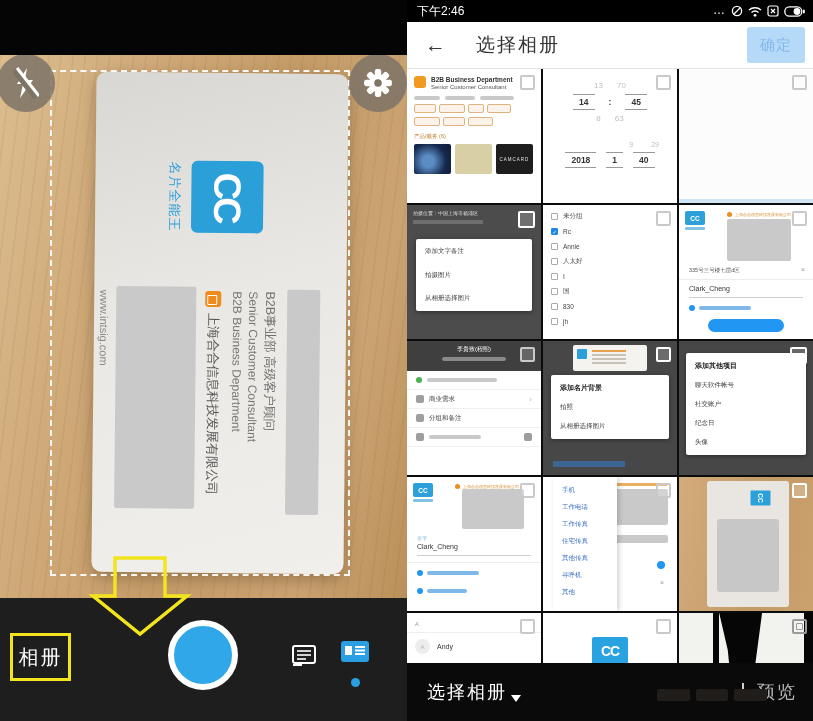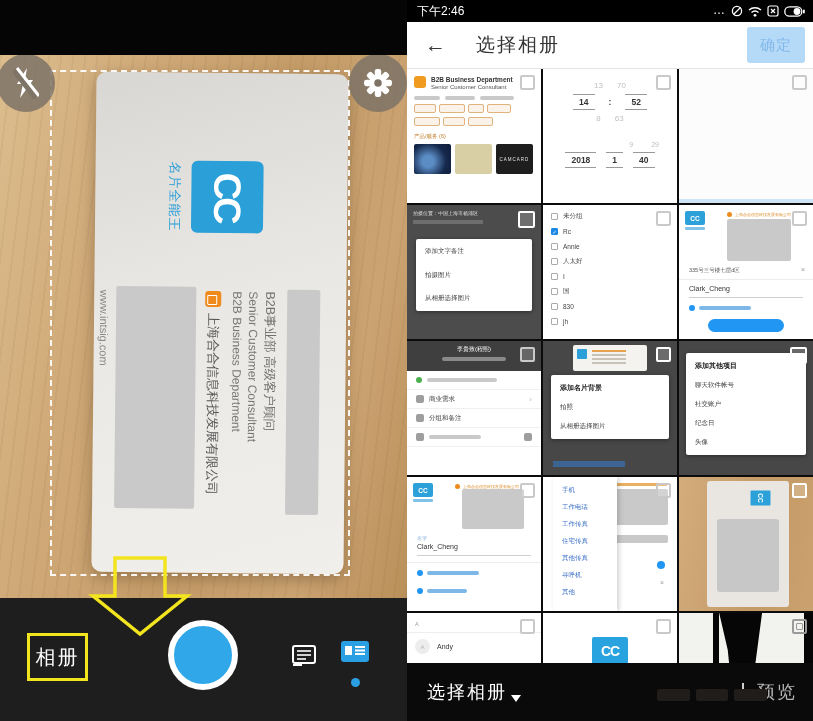--- a/index.html
+++ b/index.html
@@ -34,21 +34,21 @@
   .obadge::after { content:""; position:absolute; left:4px; top:4px; width:8px; height:8px;
         border:1.5px solid #fff; border-radius:1px; }
   .redactB { position:absolute; left:214px; top:150px; width:222px; height:80px; background:#d6d4d0; border-radius:8px; }
   .weburl { position:absolute; left:218px; top:236px; font-size:11px; color:#8a8a8a; }
   .cam-circle { position:absolute; width:58px; height:58px; border-radius:50%;
         background:rgba(125,115,102,.85); display:flex; align-items:center; justify-content:center; }
   .flash-btn { left:-3px; top:-1px; }
   .gear-btn { left:349px; top:-1px; }
   .y-arrow { position:absolute; left:85px; top:556px; z-index:6; }
   .cam-bottom { position:absolute; top:598px; left:0; width:407px; height:123px; background:#1e1e1e; }
-  .album-btn { position:absolute; left:27px; top:35px; width:61px; height:48px; border:3px solid #f2e51e;
+  .album-btn { position:absolute; left:10px; top:35px; width:61px; height:48px; border:3px solid #f2e51e;
         display:flex; align-items:center; justify-content:center; color:#fff; font-size:20px;
         background:transparent; letter-spacing:2px; }
   .capture { position:absolute; left:168px; top:22px; width:70px; height:70px; border-radius:50%;
         background:#2fa7e8; border:6px solid #fff; }
   .batch-ic { position:absolute; left:288px; top:46px; }
   .mode-ic { position:absolute; left:341px; top:43px; width:28px; height:21px; background:#2b9fe3;
         border-radius:3px; }
   .mode-ic .sq { position:absolute; left:4px; top:5px; width:7px; height:9px; background:#fff; }
   .mode-ic .ln { position:absolute; left:14px; top:5px; width:10px; height:2px; background:#fff;
         box-shadow:0 3.5px 0 #fff, 0 7px 0 #fff; }
@@ -356,21 +356,21 @@
 
     <div class="th">
       <div class="t2-box">
         <div class="t2-row">
           <span>13</span>
           <span>70</span>
         </div>
         <div class="t2-row sel">
           <span class="ul">14</span>
           <span>:</span>
-          <span class="ul">52</span>
+          <span class="ul">45</span>
         </div>
         <div class="t2-row">
           <span>8</span>
           <span>63</span>
         </div>
         <div class="t2-gap"></div>
         <div class="t2-row minor">
           <span>9</span>
           <span>29</span>
         </div>

